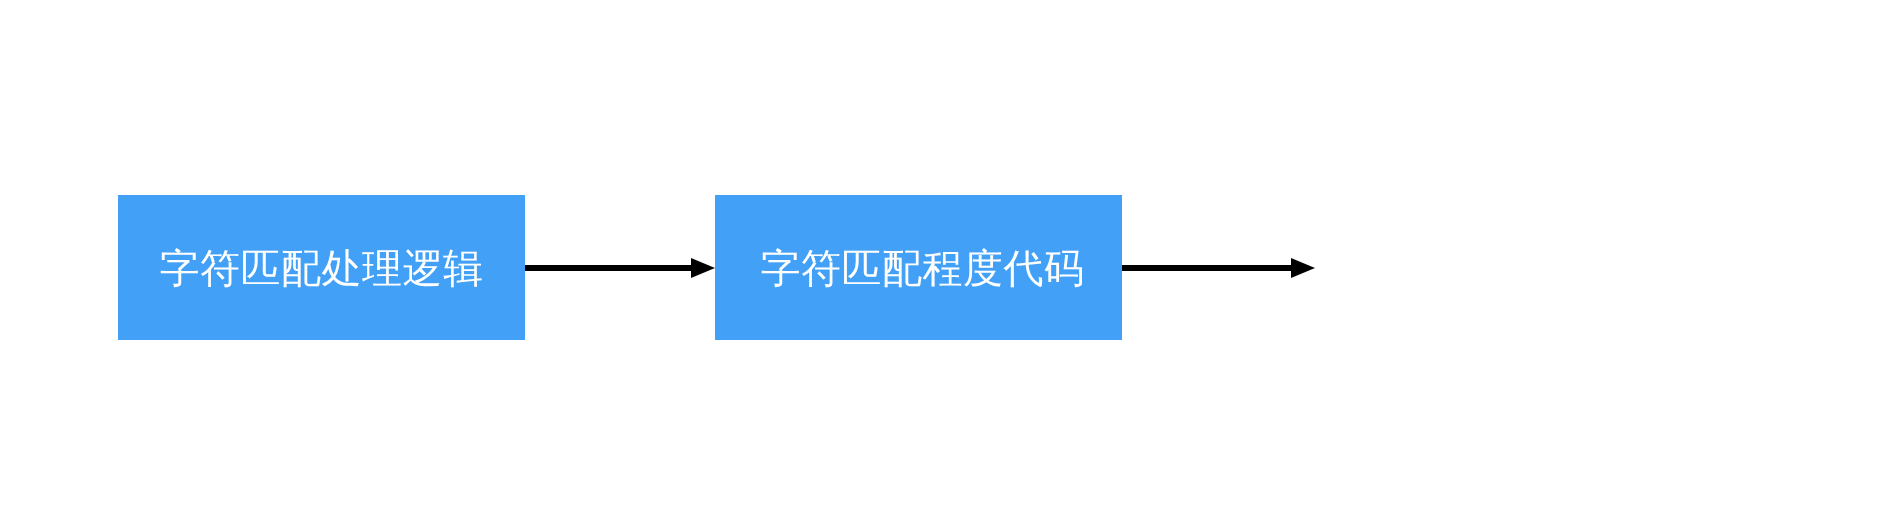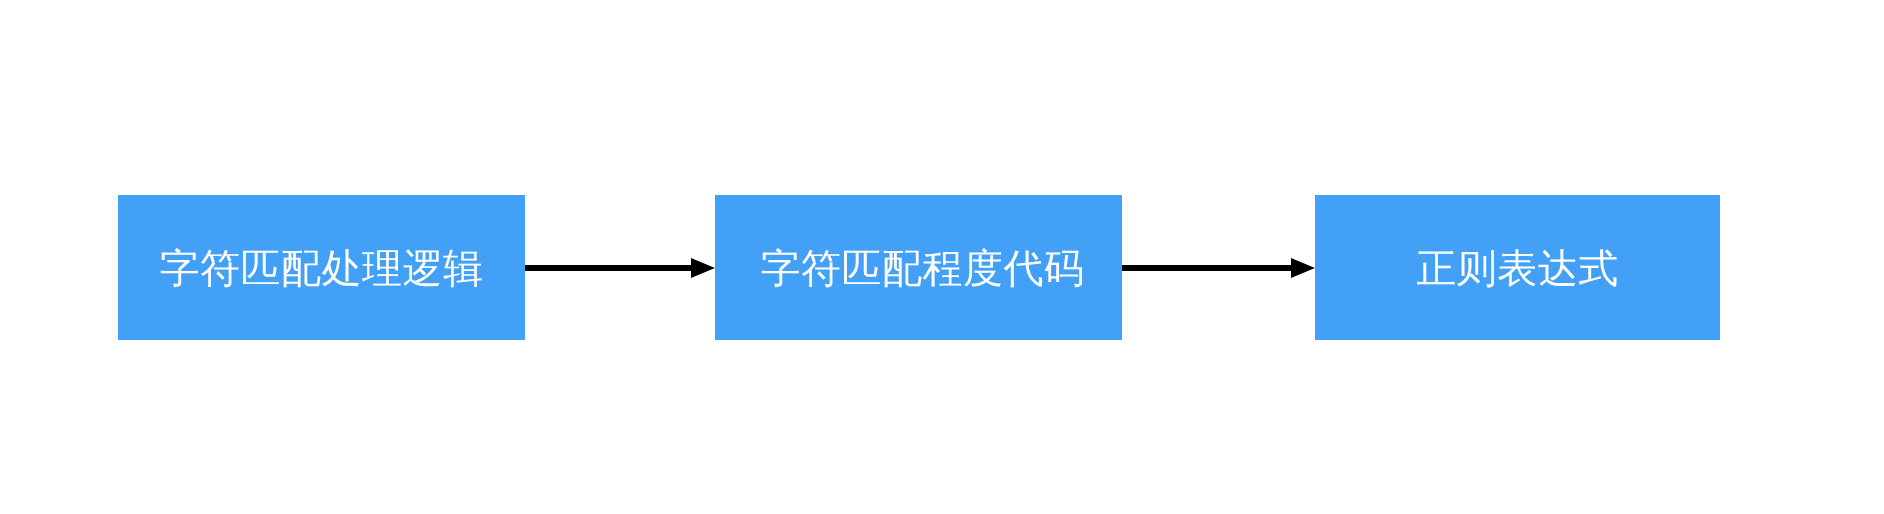--- a/index.html
+++ b/index.html
@@ -62,17 +62,14 @@
   </div>
 
   <div class="node" id="node-1" style="left: 118px; top: 195px; width: 407px; height: 145px; background: rgb(66, 160, 247); color: rgb(255, 255, 255);">
     <span class="node-label">字符匹配处理逻辑</span>
   </div>
 
   <div class="node" id="node-2" style="left: 715px; top: 195px; width: 407px; height: 145px; background: rgb(66, 160, 247); color: rgb(255, 255, 255); padding-left: 8px;">
     <span class="node-label">字符匹配程度代码</span>
   </div>
 
-  <div class="node" id="node-3" style="left: 1315px; top: 195px; width: 405px; height: 145px; background: rgb(66, 160, 247); color: rgb(255, 255, 255);">
-    <span class="node-label">正则表达式</span>
-  </div>
 
 </div>
 
 </body></html>

